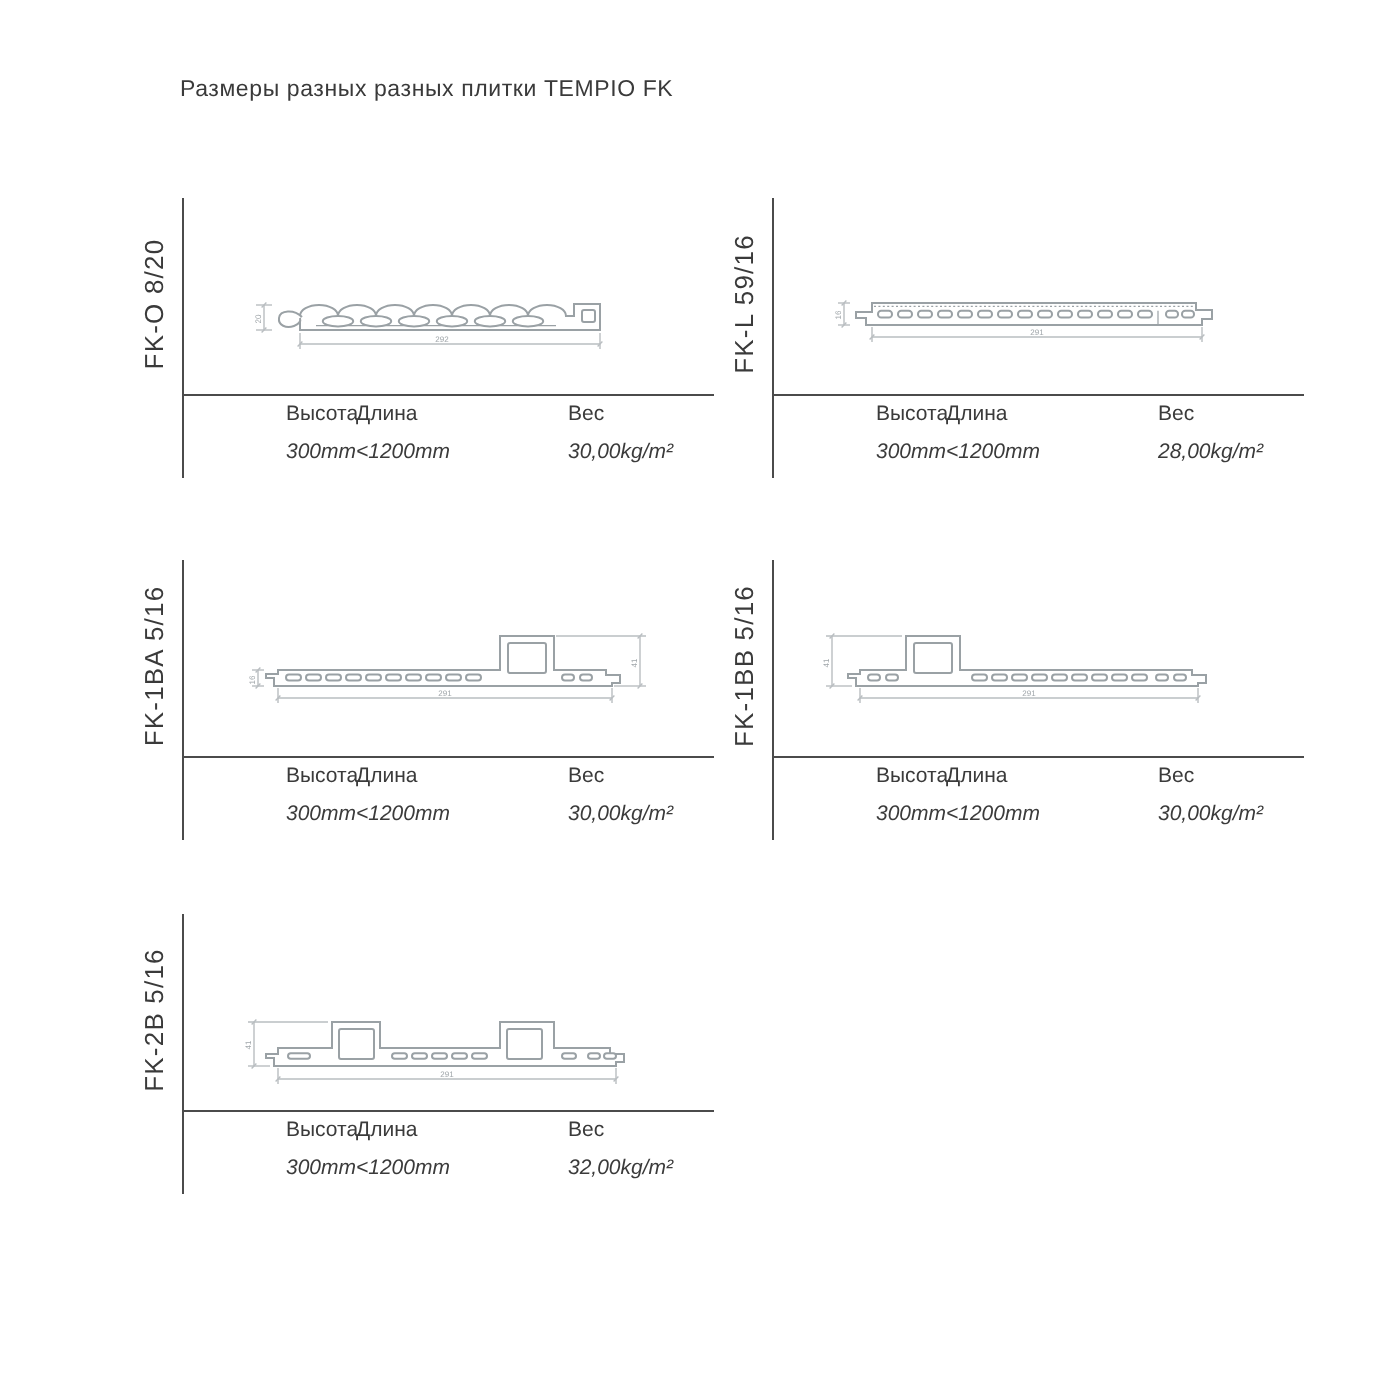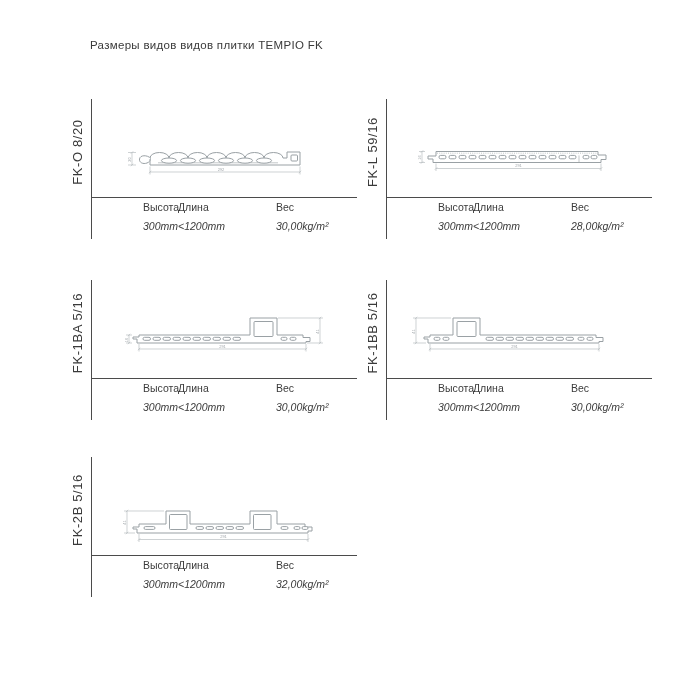--- a/index.html
+++ b/index.html
@@ -15,34 +15,34 @@
   .sec{position:absolute;width:300px;height:148px;}
   .vline{position:absolute;left:31px;top:2px;width:1px;height:140px;background:#4b4b4b;}
   .vlabel{
     position:absolute;left:17px;top:55px;transform:translate(-50%,-50%) rotate(-90deg);
     font-size:13px;font-weight:500;letter-spacing:.6px;color:#3a3a3a;white-space:nowrap;
   }
   .hline{position:absolute;left:31px;top:100px;width:266px;height:1px;background:#4b4b4b;}
   .cell{position:absolute;font-size:10.5px;color:#3b3b3b;white-space:nowrap;}
   .cell.hdr{top:104px;}
   .cell.val{top:123px;font-style:italic;}
-  .c1{left:45px;padding-left:38px;} .c2{left:118px;} .c3{left:210px;padding-left:6px;}
+  .c1{left:45px;padding-left:38px;} .c2{left:118px;} .c3{left:218px;padding-left:6px;}
   svg.draw{position:absolute;overflow:visible;}
   svg.draw path, svg.draw line, svg.draw rect, svg.draw ellipse{
     stroke:#9aa1a5;stroke-width:1;fill:none;vector-effect:non-scaling-stroke;
   }
   svg.draw .fillw{fill:#ffffff;}
   svg.draw .dim line, svg.draw .dim path{stroke:#b9bec1;stroke-width:.7;}
   svg.draw .dim text{stroke:none;fill:#a0a6aa;font-size:4px;font-family:"Liberation Sans",sans-serif;}
   svg.draw .thin{stroke-width:.6;}
 </style>
 </head>
 <body>
 
-<div class="title">Размеры видов видов плитки TEMPIO FK</div>
+<div class="title">Размеры разных разных плитки TEMPIO FK</div>
 
 <div class="sec" style="left:60px;top:97px;">
   <div class="vline"></div>
   <div class="vlabel">FK-O 8/20</div>
   <svg class="draw" style="left:60px;top:46px;" width="195" height="38" viewBox="0 0 195 38">
     <path class="fillw" d="M30 15 a9.5 5.5 0 0 1 19 0 a9.5 5.5 0 0 1 19 0 a9.5 5.5 0 0 1 19 0 a9.5 5.5 0 0 1 19 0 a9.5 5.5 0 0 1 19 0 a9.5 5.5 0 0 1 19 0 a9.5 5.5 0 0 1 19 0 L167 15 L167 9 L180 9 L180 22 L30 22 Z"></path>
     <path class="fillw" d="M31 15.5 C27 11.5 20 12 19.5 16 C19 19.5 23 21.5 27 20 C29.5 19 30.5 17.5 30 16"></path>
     <line class="thin" x1="38" y1="19.8" x2="158" y2="19.8"></line>
     <g>
       <ellipse class="fillw" cx="49" cy="17.6" rx="7.6" ry="2.6"></ellipse>

